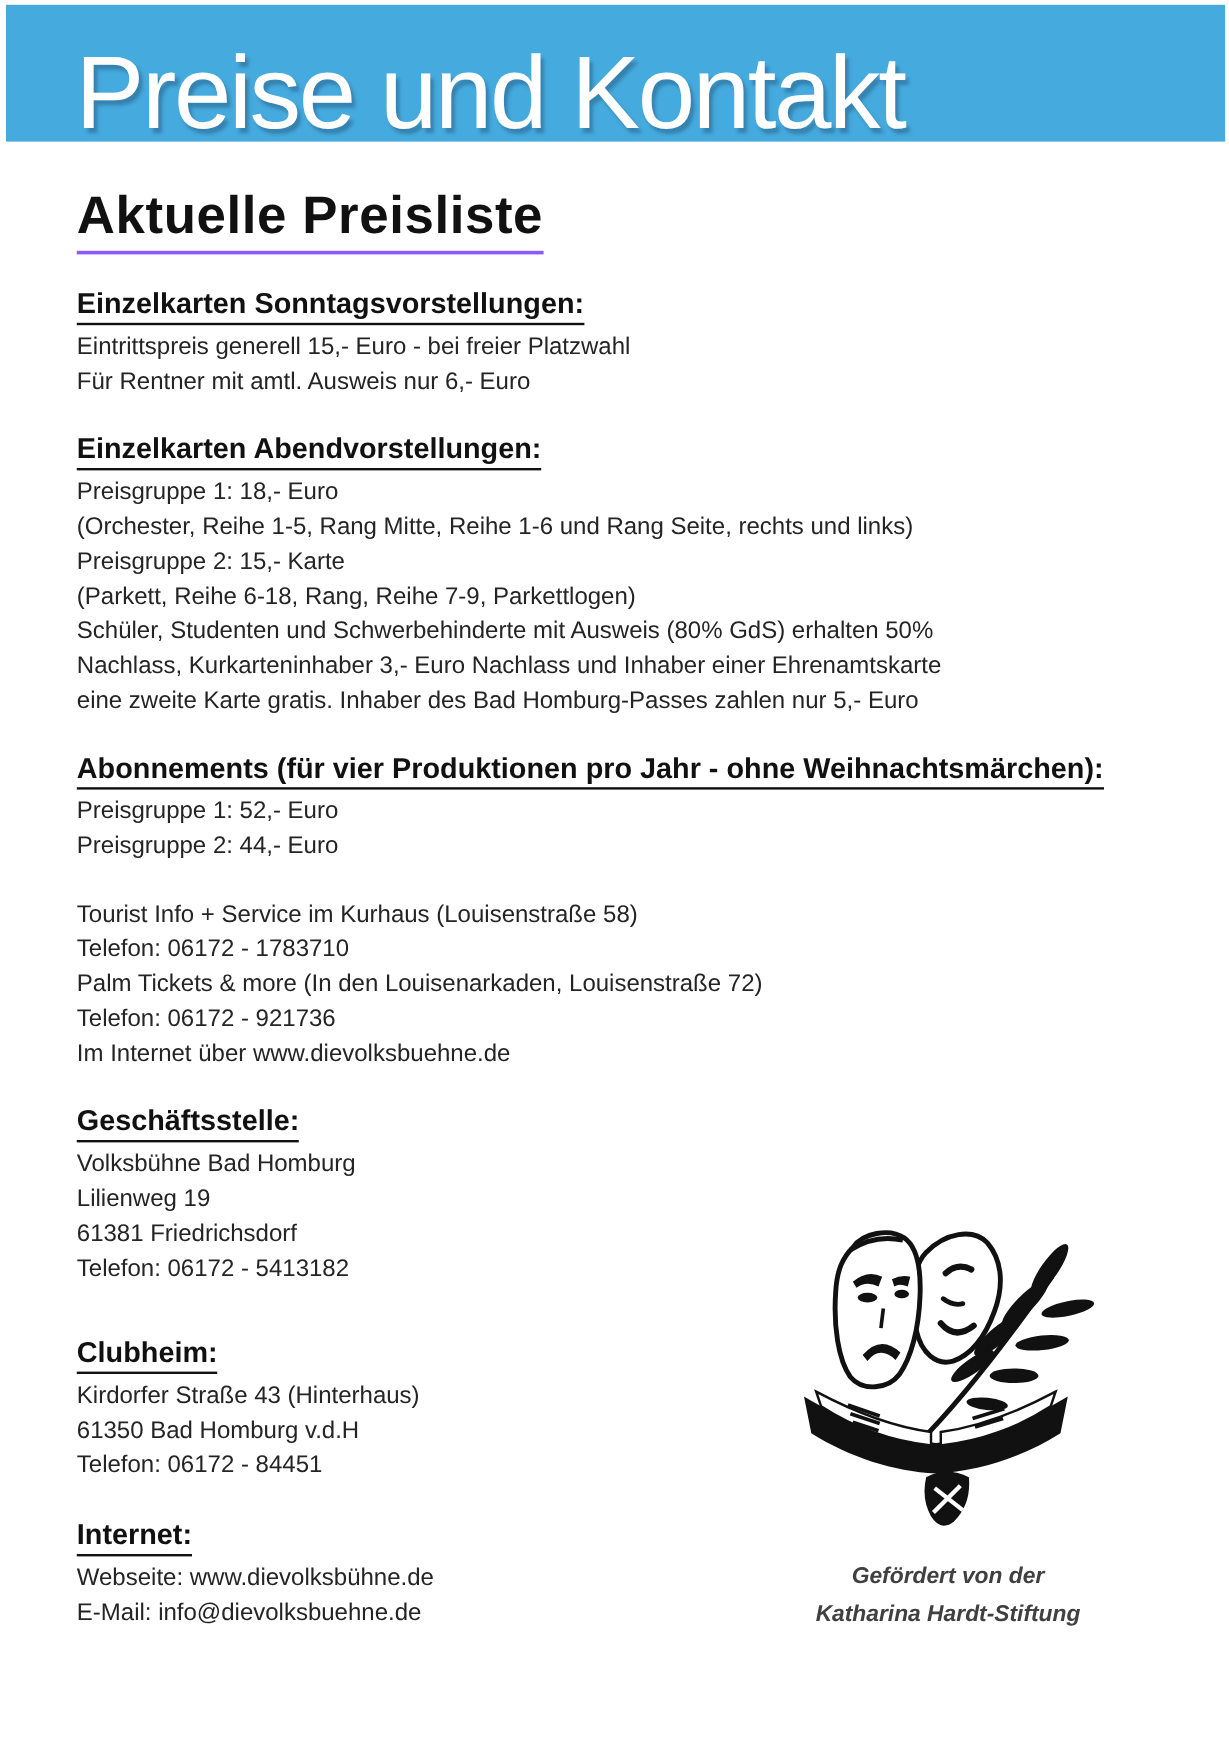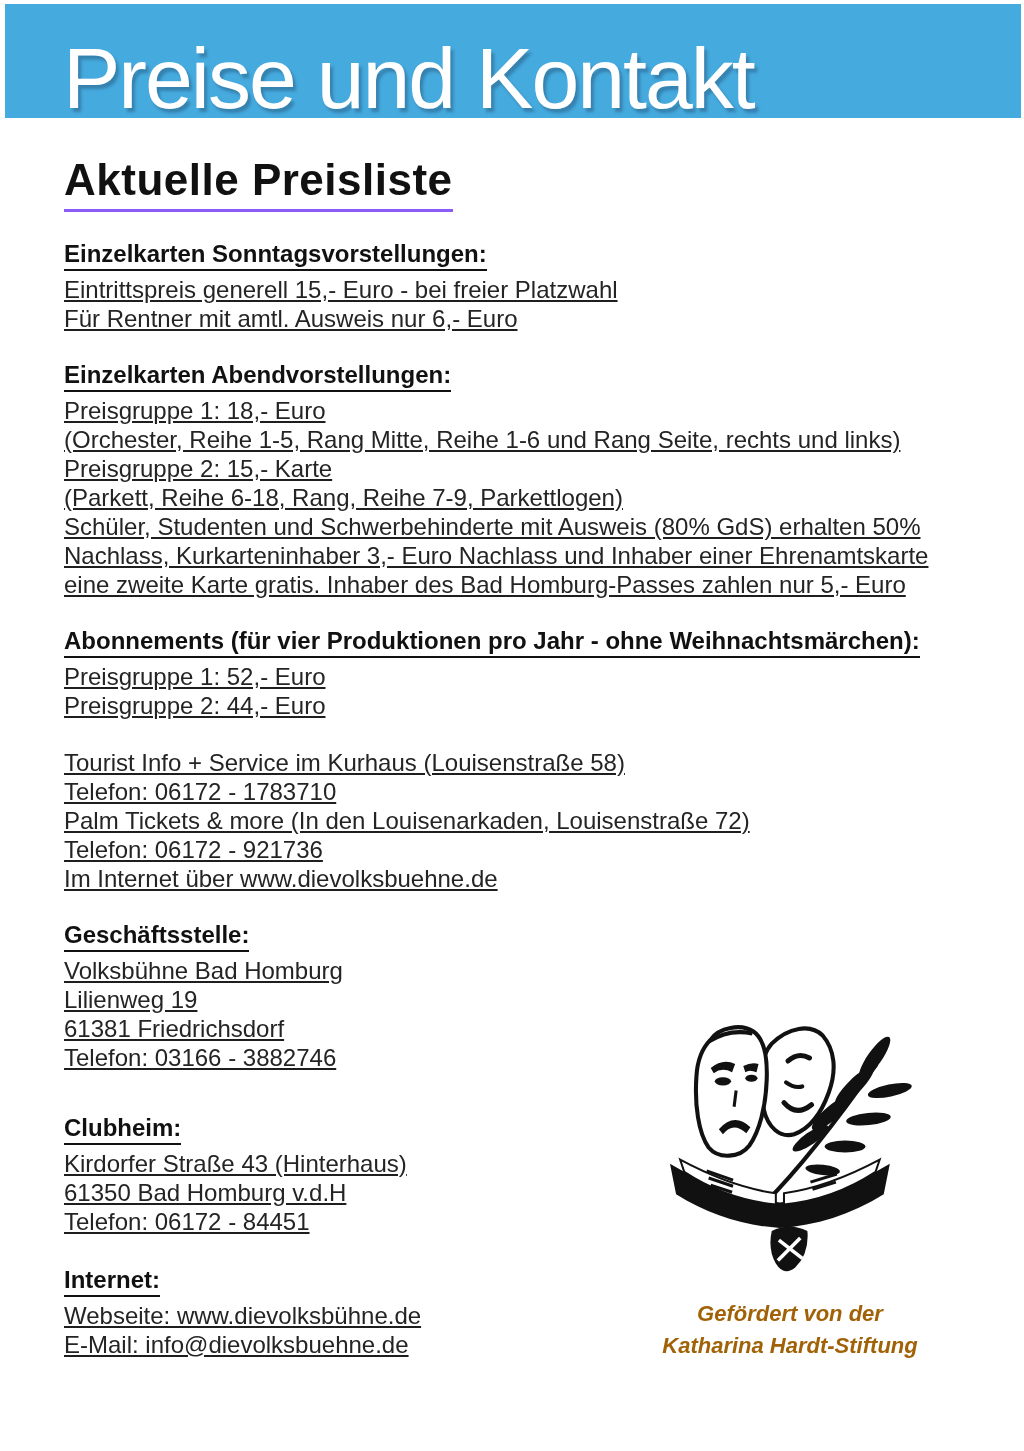--- a/index.html
+++ b/index.html
@@ -39,59 +39,59 @@
     display: inline-block;
     margin-top: 38px;
     font-size: 44px;
     font-weight: bold;
     line-height: 1.08;
     letter-spacing: 0.5px;
     color: #111;
     border-bottom: 3px solid #8b5cf6;
     padding-bottom: 5px;
   }
-  .section { margin-top: 28px; text-decoration: underline; }
+  .section { margin-top: 28px; }
   .section.clubheim { margin-top: 42px; }
   .section.internet { margin-top: 30px; }
   .section-heading {
     display: inline-block;
     font-size: 24px;
     font-weight: bold;
     line-height: 27px;
     color: #111;
     border-bottom: 2.5px solid #111;
     padding-bottom: 2px;
     margin-bottom: 4px;
     white-space: nowrap;
   }
   .line {
-    font-size: 24px;
+    font-size: 20px;
     line-height: 29px;
     color: #242424;
     white-space: nowrap;
   }
   .section.abend .line.note { white-space: normal; max-width: 905px; }
 
   
   .logo-wrap {
     position: absolute;
     left: 655px; top: 1005px;
     width: 260px; height: 285px;
   }
   .logo-wrap svg { width: 100%; height: 100%; }
   .funding {
     position: absolute;
     left: 625px; top: 1298px;
     width: 330px;
     text-align: center;
-    font-size: 22px;
+    font-size: 19px;
     font-weight: bold;
     font-style: italic;
     line-height: 32px;
-    color: #a16207;
+    color: #404040;
   }
 </style>
 </head>
 <body>
 
 <div class="header-band">
   <div class="header-title">Preise und Kontakt</div>
 </div>
 
 <div class="content">
@@ -127,21 +127,21 @@
     <div class="line">Palm Tickets &amp; more (In den Louisenarkaden, Louisenstraße 72)</div>
     <div class="line">Telefon: 06172 - 921736</div>
     <div class="line">Im Internet über www.dievolksbuehne.de</div>
   </div>
 
   <div class="section">
     <div class="section-heading">Geschäftsstelle:</div>
     <div class="line">Volksbühne Bad Homburg</div>
     <div class="line">Lilienweg 19</div>
     <div class="line">61381 Friedrichsdorf</div>
-    <div class="line">Telefon: 03166 - 3882746</div>
+    <div class="line">Telefon: 06172 - 5413182</div>
   </div>
 
   <div class="section clubheim">
     <div class="section-heading">Clubheim:</div>
     <div class="line">Kirdorfer Straße 43 (Hinterhaus)</div>
     <div class="line">61350 Bad Homburg v.d.H</div>
     <div class="line">Telefon: 06172 - 84451</div>
   </div>
 
   <div class="section internet">

